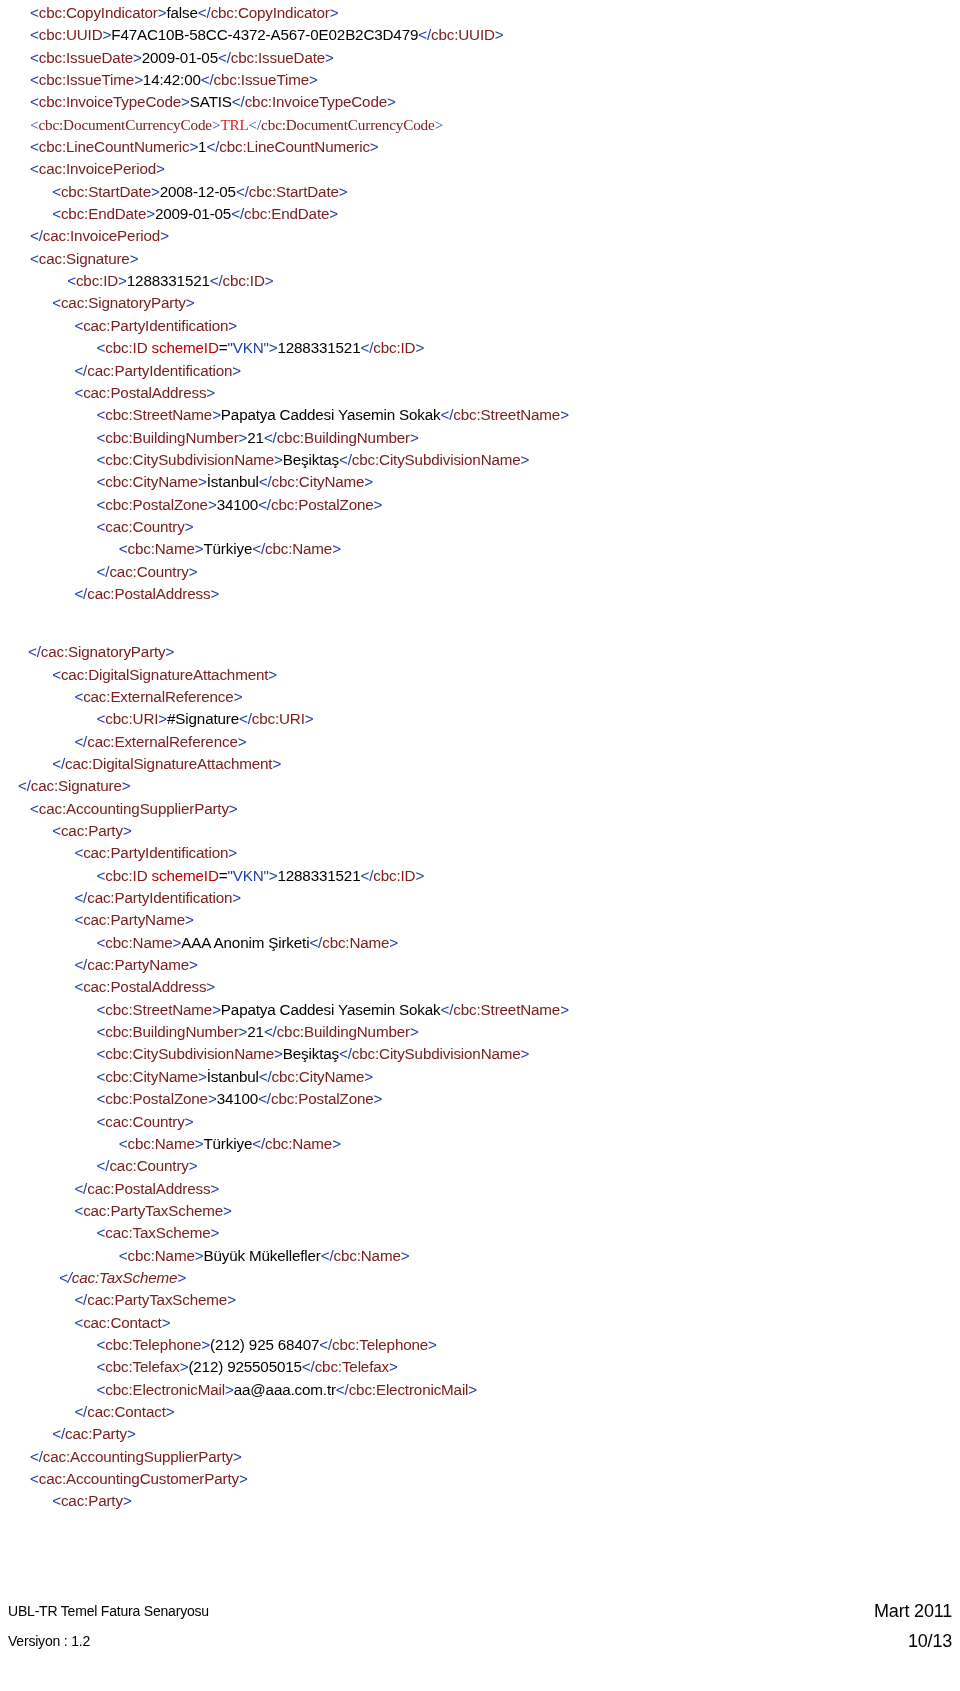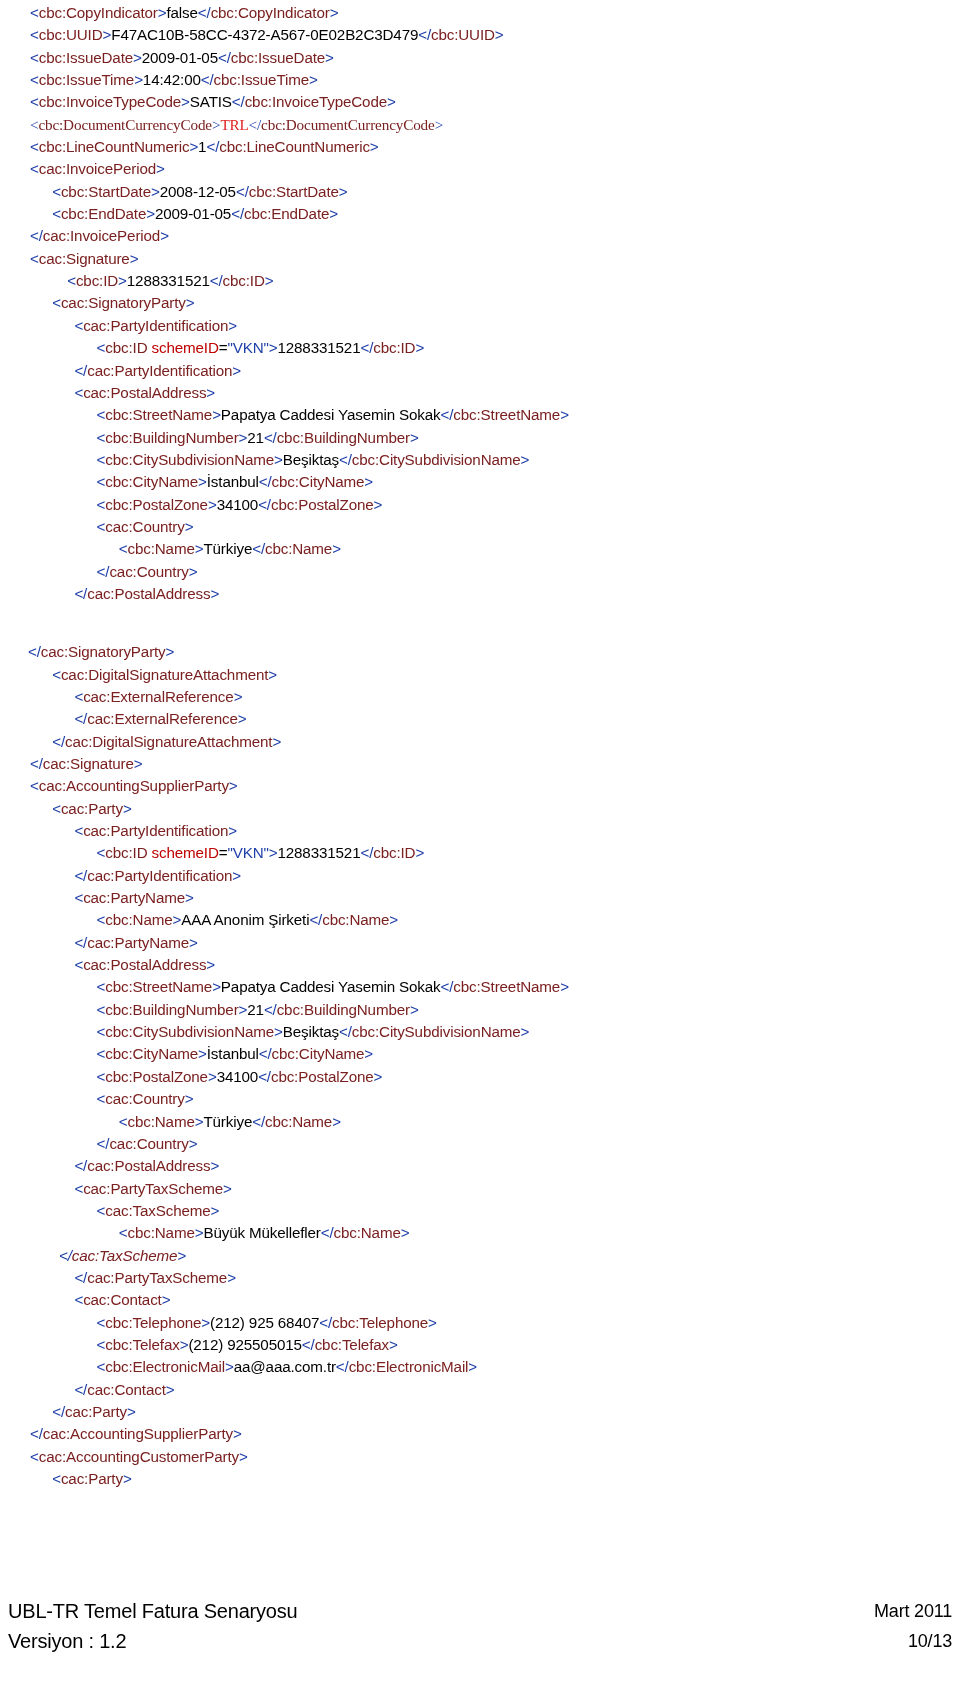--- a/index.html
+++ b/index.html
@@ -49,21 +49,21 @@
     width: 960px;
     height: 95px;
   }
   .footer-row {
     position: relative;
     height: 30px;
   }
   .footer-left {
     position: absolute;
     left: 8px;
-    font-size: 20px;
+    font-size: 14px;
     line-height: 30px;
     color: #000000;
     letter-spacing: -0.2px;
     white-space: pre;
   }
   .footer-right {
     position: absolute;
     right: 8px;
     font-size: 18px;
     line-height: 30px;
@@ -99,23 +99,24 @@
     <div class="code-line" style="padding-left: 96.6px;"><span class="pct">&lt;</span><span class="tag">cbc:CitySubdivisionName</span><span class="pct">&gt;</span><span class="txt">Beşiktaş</span><span class="pct">&lt;/</span><span class="tag">cbc:CitySubdivisionName</span><span class="pct">&gt;</span></div>
     <div class="code-line" style="padding-left: 96.6px;"><span class="pct">&lt;</span><span class="tag">cbc:CityName</span><span class="pct">&gt;</span><span class="txt">İstanbul</span><span class="pct">&lt;/</span><span class="tag">cbc:CityName</span><span class="pct">&gt;</span></div>
     <div class="code-line" style="padding-left: 96.6px;"><span class="pct">&lt;</span><span class="tag">cbc:PostalZone</span><span class="pct">&gt;</span><span class="txt">34100</span><span class="pct">&lt;/</span><span class="tag">cbc:PostalZone</span><span class="pct">&gt;</span></div>
     <div class="code-line" style="padding-left: 96.6px;"><span class="pct">&lt;</span><span class="tag">cac:Country</span><span class="pct">&gt;</span></div>
     <div class="code-line" style="padding-left: 118.8px;"><span class="pct">&lt;</span><span class="tag">cbc:Name</span><span class="pct">&gt;</span><span class="txt">Türkiye</span><span class="pct">&lt;/</span><span class="tag">cbc:Name</span><span class="pct">&gt;</span></div>
     <div class="code-line" style="padding-left: 96.6px;"><span class="pct">&lt;/</span><span class="tag">cac:Country</span><span class="pct">&gt;</span></div>
     <div class="code-line" style="padding-left: 74.4px;"><span class="pct">&lt;/</span><span class="tag">cac:PostalAddress</span><span class="pct">&gt;</span></div>
     <div class="code-line" style="padding-left: 28px; margin-top: 36px;"><span class="pct">&lt;/</span><span class="tag">cac:SignatoryParty</span><span class="pct">&gt;</span></div>
     <div class="code-line" style="padding-left: 52.2px;"><span class="pct">&lt;</span><span class="tag">cac:DigitalSignatureAttachment</span><span class="pct">&gt;</span></div>
     <div class="code-line" style="padding-left: 74.4px;"><span class="pct">&lt;</span><span class="tag">cac:ExternalReference</span><span class="pct">&gt;</span></div>
+    <div class="code-line" style="padding-left: 96.6px;"><span class="pct">&lt;</span><span class="tag">cbc:URI</span><span class="pct">&gt;</span><span class="txt">#Signature</span><span class="pct">&lt;/</span><span class="tag">cbc:URI</span><span class="pct">&gt;</span></div>
     <div class="code-line" style="padding-left: 74.4px;"><span class="pct">&lt;/</span><span class="tag">cac:ExternalReference</span><span class="pct">&gt;</span></div>
     <div class="code-line" style="padding-left: 52.2px;"><span class="pct">&lt;/</span><span class="tag">cac:DigitalSignatureAttachment</span><span class="pct">&gt;</span></div>
-    <div class="code-line" style="padding-left: 30px;"><span class="pct">&lt;/</span><span class="tag">cac:Signature</span><span class="pct">&gt;</span></div>
+    <div class="code-line" style="padding-left: 18px;"><span class="pct">&lt;/</span><span class="tag">cac:Signature</span><span class="pct">&gt;</span></div>
     <div class="code-line" style="padding-left: 30px;"><span class="pct">&lt;</span><span class="tag">cac:AccountingSupplierParty</span><span class="pct">&gt;</span></div>
     <div class="code-line" style="padding-left: 52.2px;"><span class="pct">&lt;</span><span class="tag">cac:Party</span><span class="pct">&gt;</span></div>
     <div class="code-line" style="padding-left: 74.4px;"><span class="pct">&lt;</span><span class="tag">cac:PartyIdentification</span><span class="pct">&gt;</span></div>
     <div class="code-line" style="padding-left: 96.6px;"><span class="pct">&lt;</span><span class="tag">cbc:ID</span><span class="txt"> </span><span class="att">schemeID</span><span class="eq">=</span><span class="val">"VKN"</span><span class="pct">&gt;</span><span class="txt">1288331521</span><span class="pct">&lt;/</span><span class="tag">cbc:ID</span><span class="pct">&gt;</span></div>
     <div class="code-line" style="padding-left: 74.4px;"><span class="pct">&lt;/</span><span class="tag">cac:PartyIdentification</span><span class="pct">&gt;</span></div>
     <div class="code-line" style="padding-left: 74.4px;"><span class="pct">&lt;</span><span class="tag">cac:PartyName</span><span class="pct">&gt;</span></div>
     <div class="code-line" style="padding-left: 96.6px;"><span class="pct">&lt;</span><span class="tag">cbc:Name</span><span class="pct">&gt;</span><span class="txt">AAA Anonim Şirketi</span><span class="pct">&lt;/</span><span class="tag">cbc:Name</span><span class="pct">&gt;</span></div>
     <div class="code-line" style="padding-left: 74.4px;"><span class="pct">&lt;/</span><span class="tag">cac:PartyName</span><span class="pct">&gt;</span></div>
     <div class="code-line" style="padding-left: 74.4px;"><span class="pct">&lt;</span><span class="tag">cac:PostalAddress</span><span class="pct">&gt;</span></div>
     <div class="code-line" style="padding-left: 96.6px;"><span class="pct">&lt;</span><span class="tag">cbc:StreetName</span><span class="pct">&gt;</span><span class="txt">Papatya Caddesi Yasemin Sokak</span><span class="pct">&lt;/</span><span class="tag">cbc:StreetName</span><span class="pct">&gt;</span></div>

